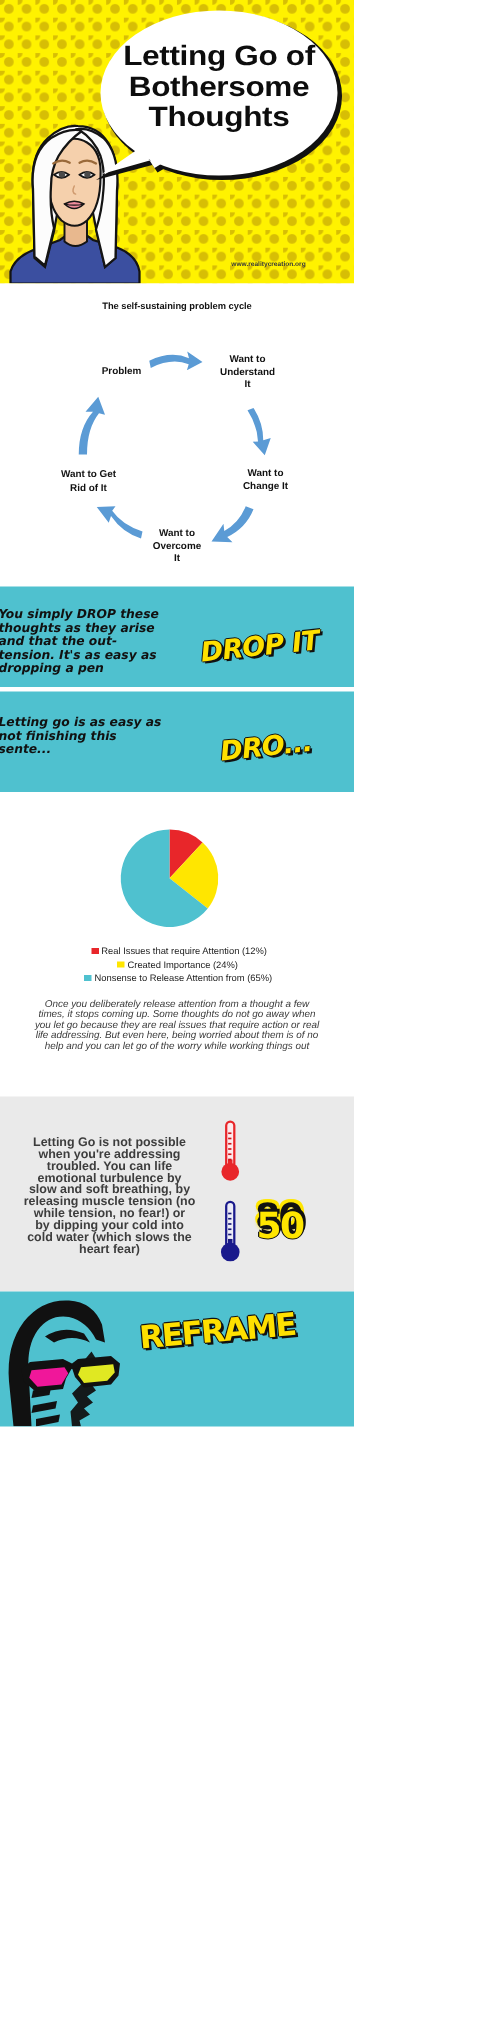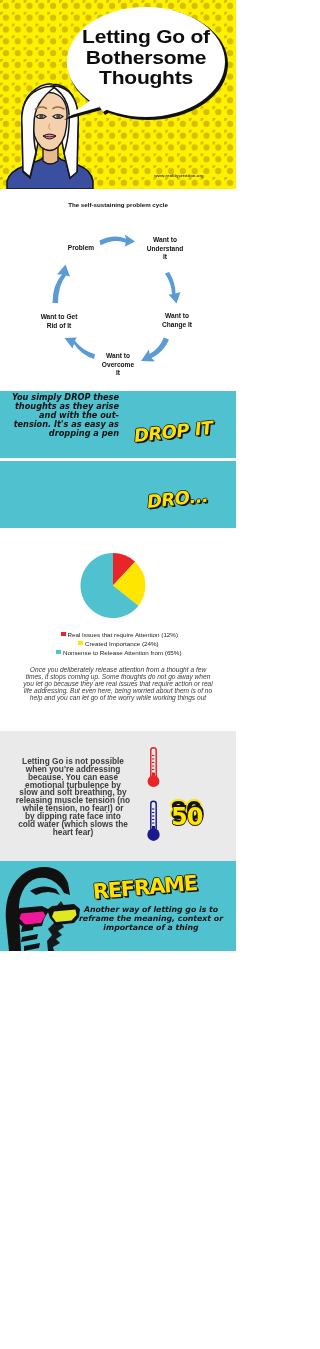--- a/index.html
+++ b/index.html
@@ -21,21 +21,21 @@
   #site-top{left:139px;top:172.5px;width:80px;text-align:center;font-size:4.4px;color:#3a3a3a;letter-spacing:0px;font-weight:bold;}
 
   
   #sec-problem{left:0;top:189px;width:236px;height:202px;background:#fff;}
   .cyc-title{position:absolute;width:236px;text-align:center;font-size:6.2px;font-weight:bold;color:#111;}
   .cyc-node{position:absolute;text-align:center;font-size:6.6px;line-height:8.6px;color:#111;font-weight:bold;}
 
   
   #sec-drop{left:0;top:391px;width:236px;height:137px;background:#fff;}
   .teal-block{position:absolute;left:0;width:236px;background:#4FC1CF;}
-  .drop-copy{position:absolute;font-family:"DejaVu Sans",sans-serif;font-style:italic;font-weight:bold;color:#111;text-align:right;}
+  .drop-copy{position:absolute;font-family:"DejaVu Sans",sans-serif;font-style:italic;font-weight:bold;color:#111;text-align:left;margin-top:12px;}
   .drop-badge{position:absolute;font-family:"DejaVu Sans",sans-serif;font-weight:bold;font-style:italic;color:#FFE000;
      white-space:nowrap;letter-spacing:-0.5px;
      text-shadow:1.6px 1.6px 0 #111, -0.7px 0 0 #111, 0 -0.7px 0 #111, 0.7px 0 0 #111, 0 0.7px 0 #111;}
   .tilt{transform:rotate(-6deg);transform-origin:left center;}
 
   
   #sec-pie{left:0;top:528px;width:236px;height:203px;background:#fff;}
   .legend-row{position:absolute;font-size:6.25px;color:#222;white-space:nowrap;}
   .legend-sw{position:absolute;width:4.9px;height:4.9px;}
   #release-para{position:absolute;left:15px;top:666px;width:206px;text-align:center;
@@ -149,27 +149,32 @@
   </div>
 </div>
 
 <div class="abs" id="sec-drop">
   <div class="teal-block" style="top:0px;height:67px;"></div>
   <div class="teal-block" style="top:70px;height:67px;"></div>
 
   <div class="drop-copy" style="left:-1px;top:2px;width:120px;font-size:8.2px;line-height:9.0px;">
     <div>You simply DROP these</div>
     <div>thoughts as they arise</div>
-    <div>and with the out-</div>
+    <div>and that the out-</div>
     <div>tension. It's as easy as</div>
     <div>dropping a pen</div>
   </div>
 
   <div class="drop-badge tilt" style="left:134px;top:34px;font-size:18px;">DROP IT</div>
 
+  <div class="drop-copy" style="left:-1px;top:74px;width:120px;font-size:8.2px;line-height:9.0px;">
+    <div>Letting go is as easy as</div>
+    <div>not finishing this</div>
+    <div>sente...</div>
+  </div>
 
   <div class="drop-badge tilt" style="left:147px;top:100px;font-size:18px;">DRO...</div>
 </div>
 
 <div class="abs" id="sec-pie">
   <svg class="abs" style="left:0;top:0;" width="236" height="203" viewBox="0 0 236 203">
     <g id="pie-slices">
           <path d="M113 57.5 L113 25 A32.5 32.5 0 0 1 135.0703017231413 33.643097815317546 Z" fill="#E8262A"></path>
           <path d="M113 57.5 L135.0703017231413 33.643097815317546 A32.5 32.5 0 0 1 138.4993136205069 77.65031029247518 Z" fill="#FFE600"></path>
           <path d="M113 57.5 L138.4993136205069 77.65031029247518 A32.5 32.5 0 1 1 113 25 Z" fill="#4FC1CF"></path>
@@ -196,26 +201,26 @@
   <div>you let go because they are real issues that require action or real</div>
   <div>life addressing. But even here, being worried about them is of no</div>
   <div>help and you can let go of the worry while working things out</div>
 </div>
 
 <div class="abs" id="sec-emo"></div>
 
 <div class="abs" id="emo-text">
   <div>Letting Go is not possible</div>
   <div>when you're addressing</div>
-  <div>because. You can ease</div>
+  <div>troubled. You can life</div>
   <div>emotional turbulence by</div>
   <div>slow and soft breathing, by</div>
   <div>releasing muscle tension (no</div>
   <div>while tension, no fear!) or</div>
-  <div>by dipping rate face into</div>
+  <div>by dipping your cold into</div>
   <div>cold water (which slows the</div>
   <div>heart fear)</div>
 </div>
 
 <svg class="abs" style="left:140px;top:740px;" width="96" height="110" viewBox="0 0 96 110">
 
   <g>
     <path d="M10.8 10.4 A2.7 2.7 0 0 1 16.2 10.4 L16.2 36.5 L10.8 36.5 Z" fill="#FDE9EC" stroke="#E8262A" stroke-width="1.5" stroke-linejoin="round"></path>
     <circle cx="13.5" cy="41.2" r="5.9" fill="#E8262A"></circle>
     <rect x="12.0" y="33" width="3.0" height="9" fill="#E8262A"></rect>
@@ -266,20 +271,15 @@
 
     <g>
       <path d="M14 52 L20 47 L42 45 L48 48 L52 45 L74 43 L80 48 L79 56 L74 62 L56 64 L50 57 L48 51 L44 58 L42 65 L24 67 L16 60 Z" fill="#111111"></path>
       <path d="M21 52.5 L43 50.5 L45.5 54.5 L41 62 L25 63.5 L19.5 57.5 Z" fill="#F0179A"></path>
       <path d="M54 50.5 L75.5 48.5 L76.5 54 L71.5 59.5 L56 61 L52 55.5 Z" fill="#E0E822"></path>
       <path d="M44.5 49.5 L52 48.8 L52.5 51.2 L45.5 51.8 Z" fill="#111111"></path>
     </g>
   </svg>
 
   <div class="abs" id="reframe-badge">REFRAME</div>
-  <div class="abs" id="reframe-text">
-    <div>Another way of letting go is to</div>
-    <div>reframe the meaning, context or</div>
-    <div>importance of a thing</div>
-  </div>
 </div>
 
 </div>
 
 </body></html>

